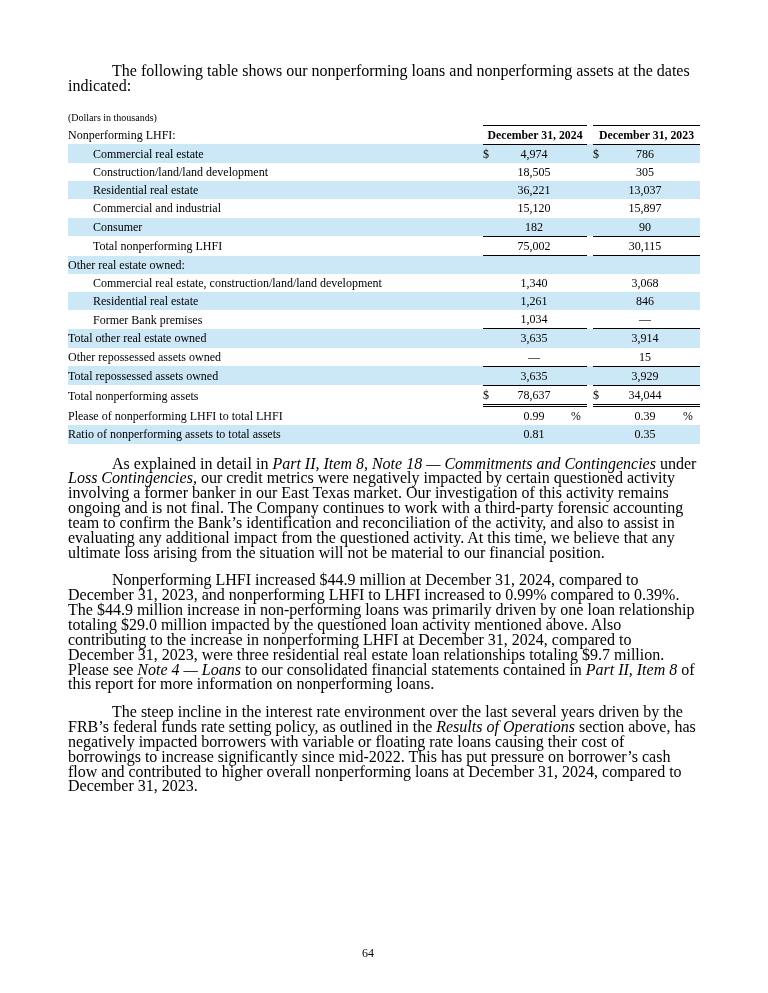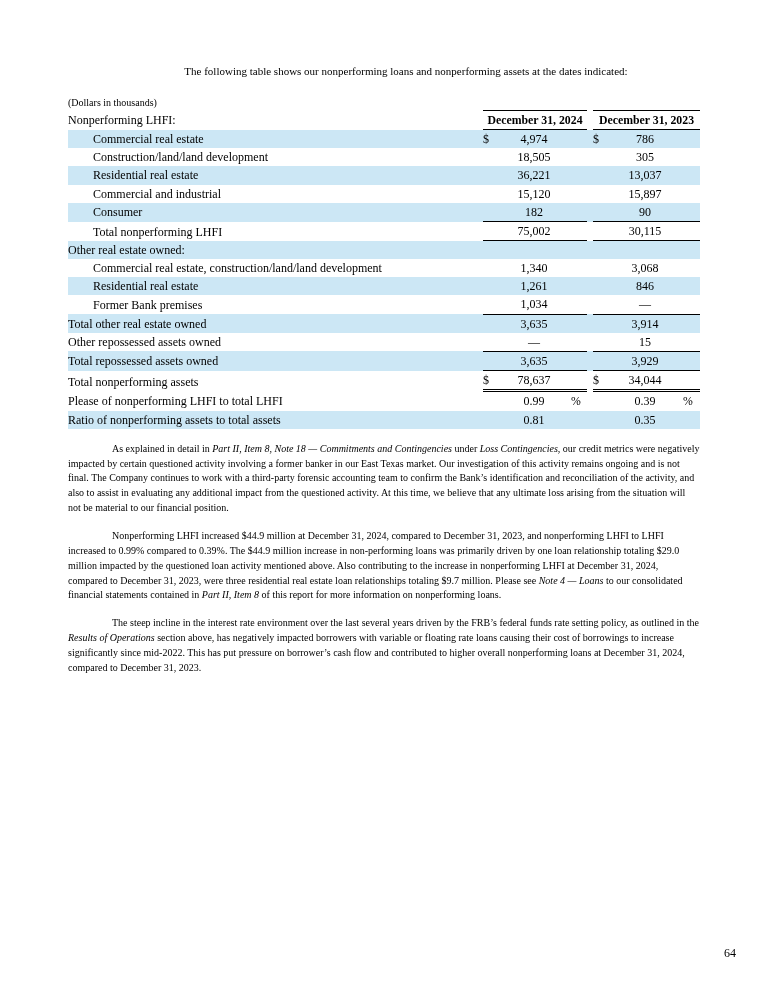--- a/index.html
+++ b/index.html
@@ -7,23 +7,22 @@
   body {
     width: 768px; height: 993px;
     background: #ffffff; color: #000000;
     font-family: "Liberation Serif", "DejaVu Serif", serif;
     position: relative; overflow: hidden;
   }
   .page { padding: 0 68px; }
 
   .intro {
     margin: 0; padding-top: 64px;
-    font-size: 11px; line-height: 14.8px;
+    font-size: 16px; line-height: 14.8px;
     text-indent: 44px;
-    text-align: center;
   }
   .units {
     margin: 0; padding-top: 18px;
     font-size: 10px; line-height: 12px;
   }
 
   table.fin {
     border-collapse: collapse; table-layout: fixed;
     width: 632px; margin-top: 1px;
     font-size: 12px;
@@ -43,27 +42,27 @@
   td.sec { }
   td.dol { text-align: left; padding-left: 3px; }
   td.val { text-align: center; }
   td.pct { text-align: left; padding-left: 4px; font-size: 11.8px; }
   td.rule-single { border-bottom: 1px solid #000; }
   td.rule-thick  { border-bottom: 1.5px solid #000; }
   td.rule-double { border-bottom: 3px double #000; }
 
   p.body {
     margin: 0; padding-top: 13px;
-    font-size: 10px; line-height: 14.85px;
+    font-size: 16px; line-height: 14.85px;
     text-indent: 44px;
   }
 
   .pagenum {
     position: absolute; top: 946px; left: 0;
-    width: 736px; text-align: right;
+    width: 736px; text-align: center;
     font-size: 12px;
   }
 </style>
 </head>
 <body>
 
 <div class="page">
 
   <p class="intro">The following table shows our nonperforming loans and nonperforming assets at the dates indicated:</p>
 

